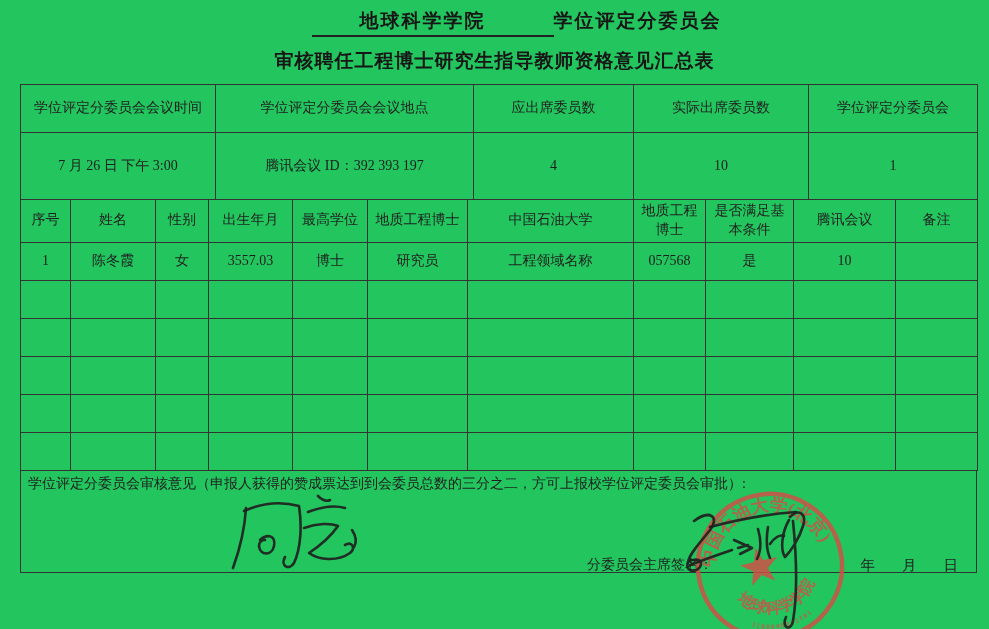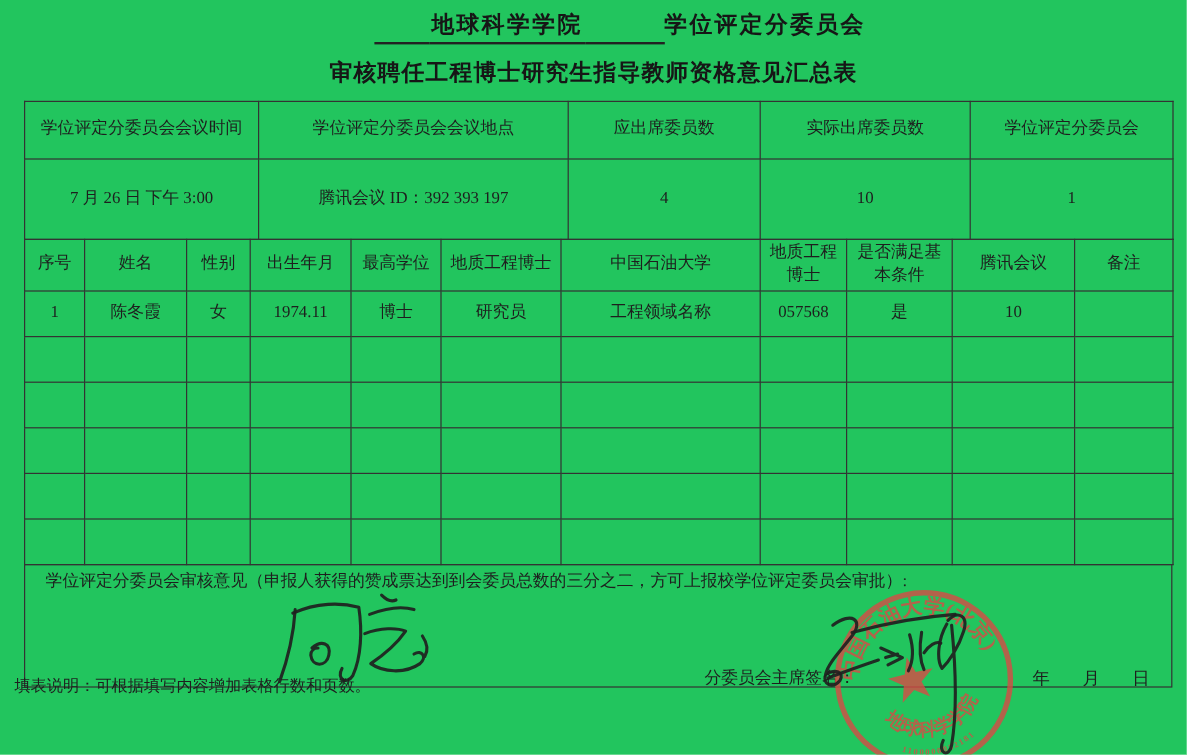--- a/index.html
+++ b/index.html
@@ -43,21 +43,21 @@
   .applicant-table{margin-top:-1px;}
   .applicant-table thead tr{height:41px;}
   .applicant-table tbody tr{height:38px;}
   
   .opinion-box{
     position:relative;margin-top:-1px;
     width:955px;height:101px;
     border:1px solid var(--line);
     overflow:visible;
   }
-  .opinion-label{position:absolute;left:17px;top:4px;font-size:14px;white-space:nowrap;}
+  .opinion-label{position:absolute;left:7px;top:4px;font-size:14px;white-space:nowrap;}
   .chair-label{position:absolute;left:566px;top:85px;font-size:14px;white-space:nowrap;}
   .dates{position:absolute;right:18px;top:85px;font-size:14.5px;display:flex;gap:27px;}
   .hand{position:absolute;}
   .hand path{fill:none;stroke:#202020;stroke-width:2.6;stroke-linecap:round;stroke-linejoin:round;opacity:.92;}
   .sig-tongyi{left:203px;top:19px;}
   .sig-chair{left:585px;top:28px;z-index:3;}
   .stamp{position:absolute;left:664px;top:10px;z-index:2;}
   .stamp text{font-family:"Liberation Serif","DejaVu Serif",serif;font-weight:bold;}
   
   .footnote{position:absolute;left:12px;top:563px;font-size:13.5px;}
@@ -129,21 +129,21 @@
             <th>是否满足基本条件</th>
             <th>腾讯会议</th>
             <th>备注</th>
           </tr>
         </thead>
       <tbody id="applicant-body">
           <tr>
             <td>1</td>
             <td>陈冬霞</td>
             <td>女</td>
-            <td>1974.11</td>
+            <td>3557.03</td>
             <td>博士</td>
             <td>研究员</td>
             <td>工程领域名称</td>
             <td>057568</td>
             <td>是</td>
             <td>10</td>
             <td></td>
           </tr>
           <tr>
             <td></td>
@@ -256,15 +256,14 @@
       <div class="chair-label">分委员会主席签名：</div>
 
       <div class="dates">
         <span>年</span>
         <span>月</span>
         <span>日</span>
       </div>
     </div>
   </div>
 
-  <div class="footnote">填表说明：可根据填写内容增加表格行数和页数。</div>
 
 </div>
 
 </body></html>

